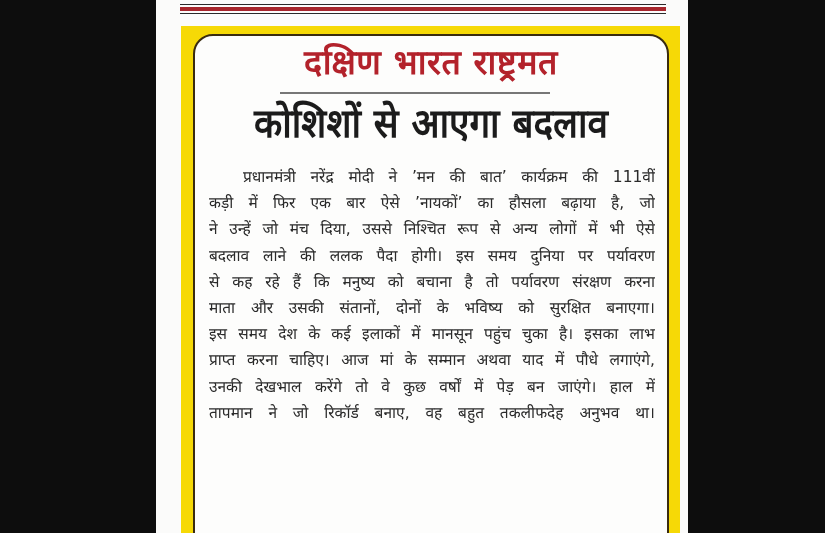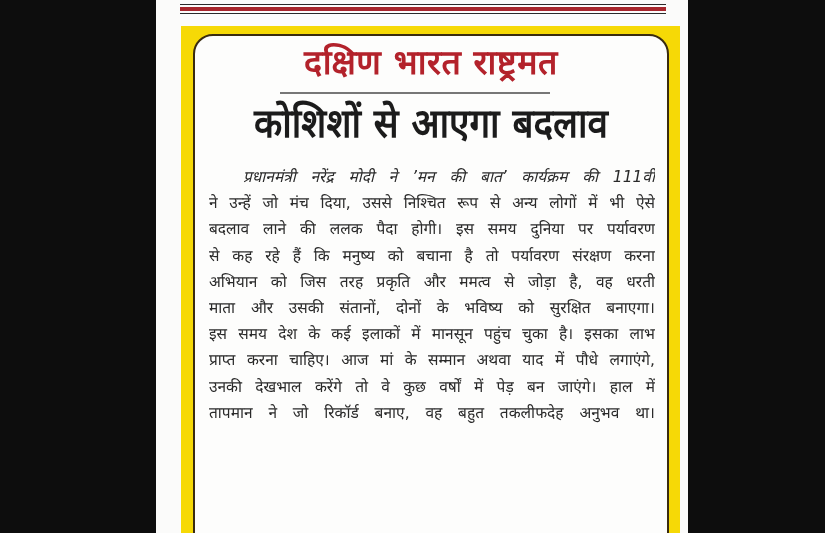--- a/index.html
+++ b/index.html
@@ -97,21 +97,21 @@
     color: #2a2a2a;
     text-align: justify;
   }
   .body-line {
     display: block;
     white-space: nowrap;
     text-align-last: justify;
     text-align: justify;
     overflow: hidden;
   }
-  .body-line.indent { padding-left: 34px; font-style: italic; }
+  .body-line.indent { padding-left: 34px; }
 </style>
 </head>
 <body>
 
 <div class="page">
 
   <div class="rule-group">
     <div class="rule-thin"></div>
     <div class="rule-red"></div>
     <div class="rule-thin"></div>
@@ -120,24 +120,24 @@
   <div class="yellow-box">
     <div class="inner-box">
 
       <div class="masthead">दक्षिण भारत राष्ट्रमत</div>
       <div class="masthead-rule"></div>
 
       <div class="headline">कोशिशों से आएगा बदलाव</div>
 
       <div class="body-text">
         <span class="body-line indent">प्रधानमंत्री नरेंद्र मोदी ने ’मन की बात’ कार्यक्रम की 111वीं</span>
+        <span class="body-line">कड़ी में फिर एक बार ऐसे ’नायकों’ का हौसला बढ़ाया है, जो</span>
         <span class="body-line">ने उन्हें जो मंच दिया, उससे निश्चित रूप से अन्य लोगों में भी ऐसे</span>
         <span class="body-line">बदलाव लाने की ललक पैदा होगी। इस समय दुनिया पर पर्यावरण</span>
         <span class="body-line">से कह रहे हैं कि मनुष्य को बचाना है तो पर्यावरण संरक्षण करना</span>
-        <span class="body-line">अभियान को जिस तरह प्रकृति और ममत्व से जोड़ा है, वह धरती</span>
         <span class="body-line">माता और उसकी संतानों, दोनों के भविष्य को सुरक्षित बनाएगा।</span>
         <span class="body-line">इस समय देश के कई इलाकों में मानसून पहुंच चुका है। इसका लाभ</span>
         <span class="body-line">प्राप्त करना चाहिए। आज मां के सम्मान अथवा याद में पौधे लगाएंगे,</span>
         <span class="body-line">उनकी देखभाल करेंगे तो वे कुछ वर्षों में पेड़ बन जाएंगे। हाल में</span>
         <span class="body-line">तापमान ने जो रिकॉर्ड बनाए, वह बहुत तकलीफदेह अनुभव था।</span>
       </div>
 
     </div>
   </div>
 </div>

